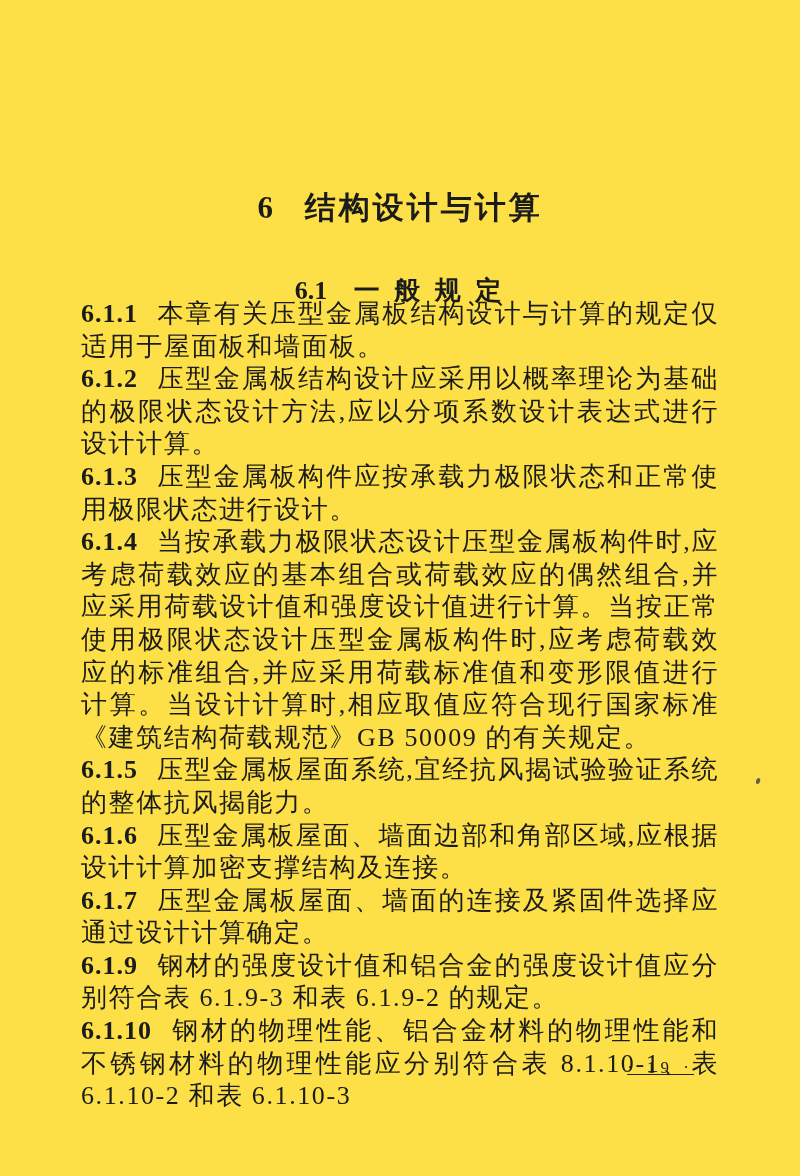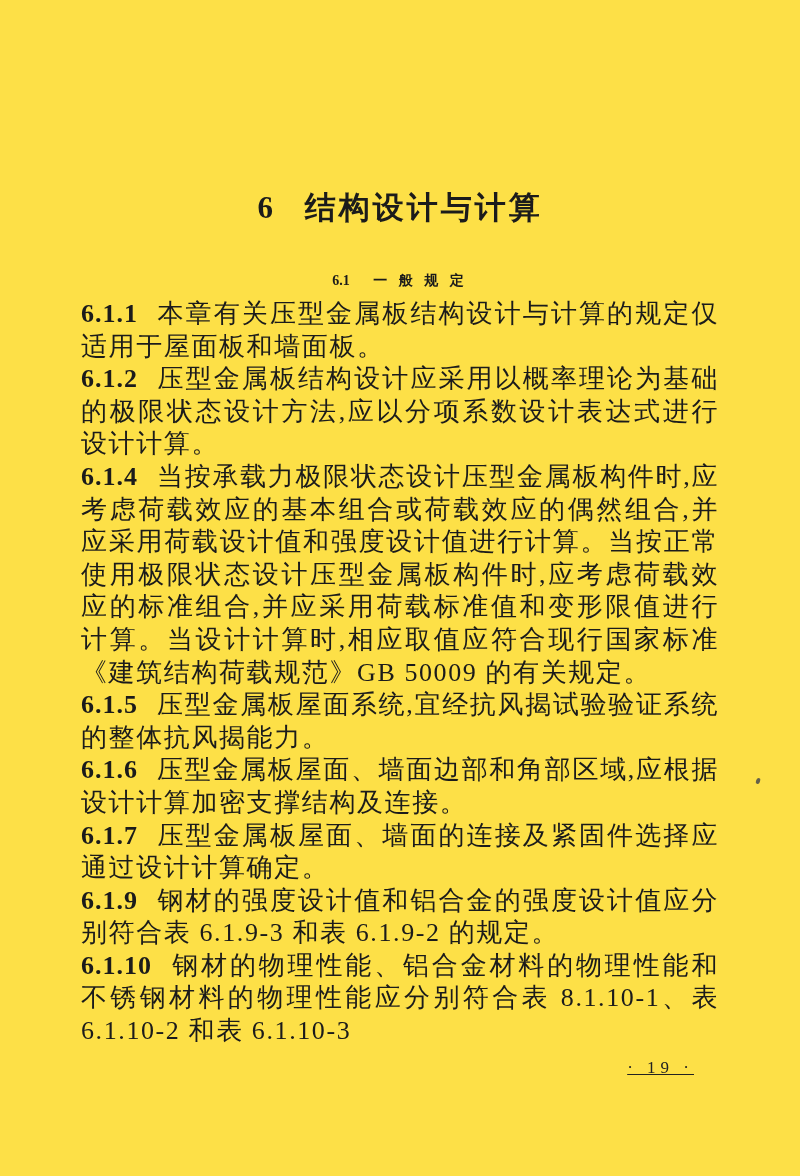--- a/index.html
+++ b/index.html
@@ -34,21 +34,21 @@
   .chapter-name {
     display: inline-block;
     letter-spacing: 3px;
   }
   .section-title {
     position: absolute;
     top: 254px;
     left: 0;
     width: 100%;
     text-align: center;
-    font-size: 14px;
+    font-size: 26px;
     font-weight: 700;
     line-height: 30px;
   }
   .section-number {
     display: inline-block;
     margin-right: 20px;
   }
   .section-name {
     display: inline-block;
     letter-spacing: 4px;
@@ -113,20 +113,23 @@
   <div class="clauses">
 
       <p class="clause">
         <span class="clause-num">6.1.1</span><span class="clause-text">本章有关压型金属板结构设计与计算的规定仅适用于屋面板和墙面板。</span>
       </p>
 
       <p class="clause">
         <span class="clause-num">6.1.2</span><span class="clause-text">压型金属板结构设计应采用以概率理论为基础的极限状态设计方法,应以分项系数设计表达式进行设计计算。</span>
       </p>
 
+      <p class="clause">
+        <span class="clause-num">6.1.3</span><span class="clause-text">压型金属板构件应按承载力极限状态和正常使用极限状态进行设计。</span>
+      </p>
 
       <p class="clause">
         <span class="clause-num">6.1.4</span><span class="clause-text">当按承载力极限状态设计压型金属板构件时,应考虑荷载效应的基本组合或荷载效应的偶然组合,并应采用荷载设计值和强度设计值进行计算。当按正常使用极限状态设计压型金属板构件时,应考虑荷载效应的标准组合,并应采用荷载标准值和变形限值进行计算。当设计计算时,相应取值应符合现行国家标准《建筑结构荷载规范》GB 50009 的有关规定。</span>
       </p>
 
       <p class="clause">
         <span class="clause-num">6.1.5</span><span class="clause-text">压型金属板屋面系统,宜经抗风揭试验验证系统的整体抗风揭能力。</span>
       </p>
 
       <p class="clause">

